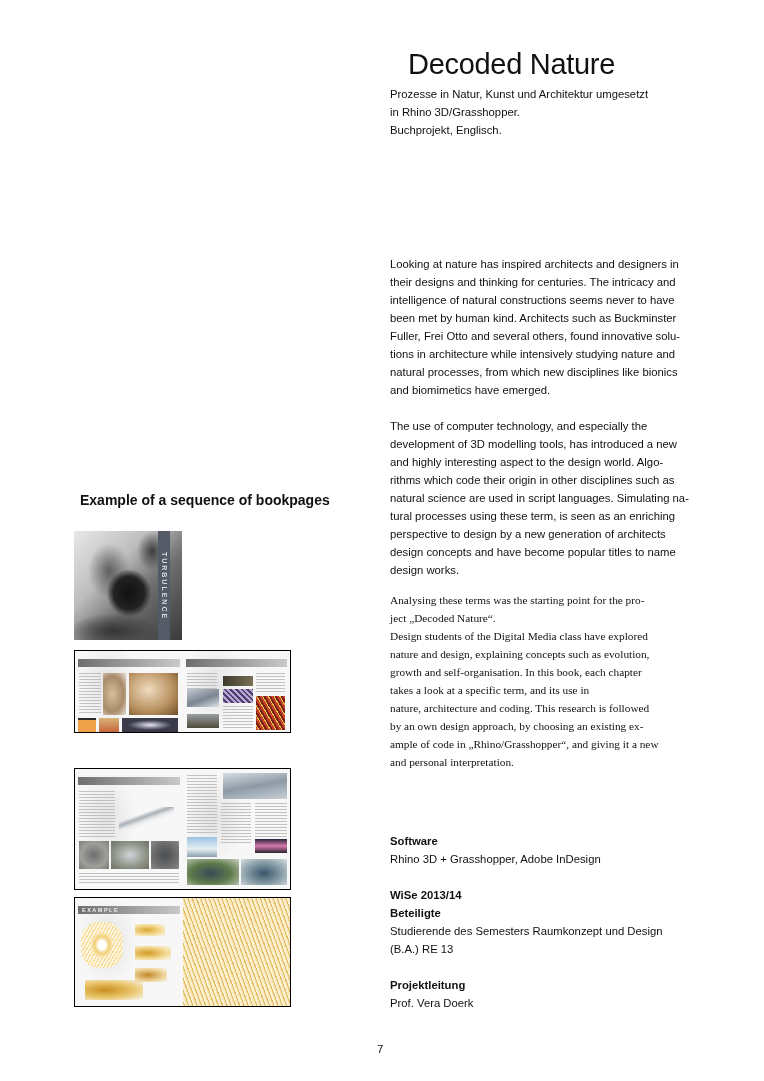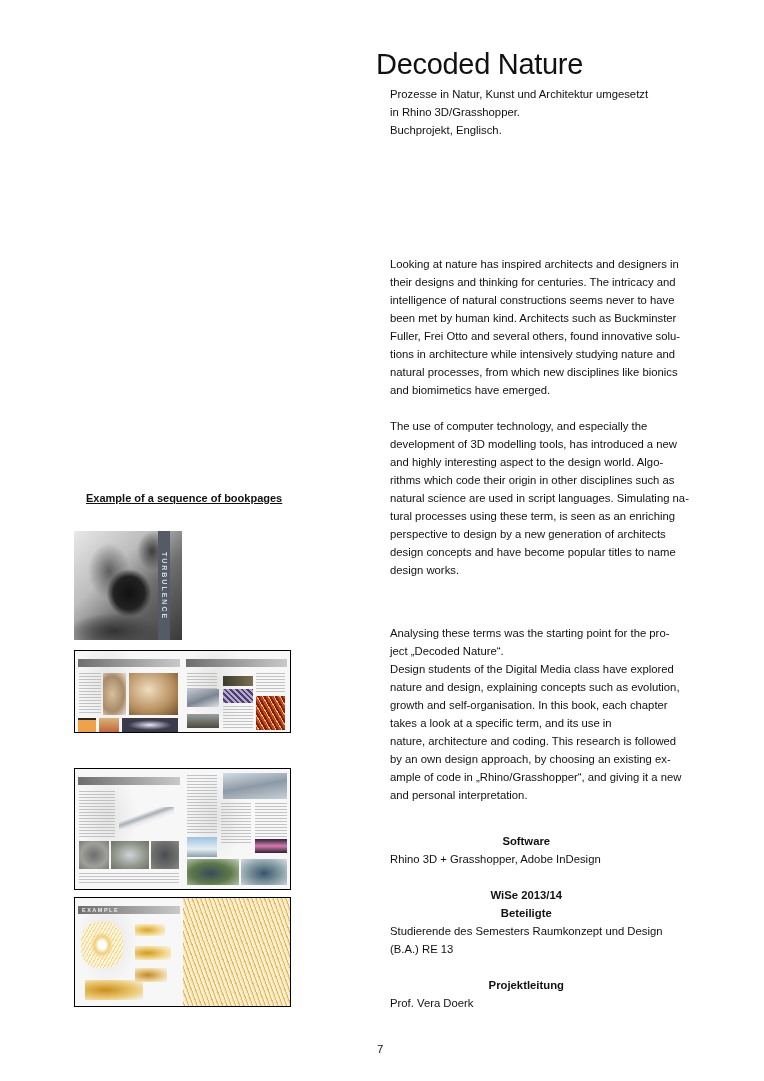--- a/index.html
+++ b/index.html
@@ -1,31 +1,31 @@
 <!DOCTYPE html>
 <html><head>
 <meta charset="utf-8">
 <style>
   html, body { margin:0; padding:0; background:#ffffff; }
   body { width:764px; height:1081px; position:relative; overflow:hidden;
          font-family:"Liberation Sans", "DejaVu Sans", sans-serif; color:#111; }
   .abs { position:absolute; }
 
-  .title { left:376px; top:46px; font-size:29px; line-height:36px; font-weight:400; letter-spacing:-0.3px; color:#111; }
+  .title { left:408px; top:46px; font-size:29px; line-height:36px; font-weight:400; letter-spacing:-0.3px; color:#111; }
   .subtitle { left:390px; top:85px; font-size:11.3px; line-height:18px; color:#111; }
   .subtitle div { white-space:nowrap; }
 
   .body-text { left:390px; width:305px; font-size:11.3px; line-height:18px; color:#111; }
   .body-text .ln { white-space:nowrap; }
 
   .meta { left:390px; top:832px; font-size:11.3px; line-height:18px; color:#111; }
-  .meta .lbl { font-weight:bold;text-align:center; }
+  .meta .lbl { font-weight:bold; }
   .meta .gap { height:18px; }
 
-  .caption { left:86px; top:492px; font-size:11px; font-weight:bold; color:#111; white-space:nowrap;text-decoration:underline; }
+  .caption { left:80px; top:492px; font-size:14px; font-weight:bold; color:#111; white-space:nowrap; }
 
   .cover { left:74px; top:531px; width:108px; height:109px; overflow:hidden;
            background:
              radial-gradient(ellipse 28px 30px at 55px 62px, #111 0%, #222 55%, rgba(0,0,0,0) 80%),
              radial-gradient(ellipse 30px 40px at 35px 40px, rgba(30,30,30,.6), rgba(0,0,0,0) 70%),
              radial-gradient(ellipse 20px 26px at 78px 20px, rgba(20,20,20,.7), rgba(0,0,0,0) 75%),
              radial-gradient(ellipse 50px 20px at 40px 100px, #333 0%, rgba(60,60,60,.4) 60%, rgba(0,0,0,0) 90%),
              linear-gradient(135deg, #e8e8e8 0%, #bdbdbd 35%, #6f6f6f 60%, #3a3a3a 100%); }
   .cover .band { position:absolute; right:12px; top:0; width:12px; height:109px; background:#545a66; }
   .cover .band span { position:absolute; left:50%; top:50%; transform:translate(-50%,-50%) rotate(90deg);
@@ -70,21 +70,21 @@
   <div class="ln">development of 3D modelling tools, has introduced a new</div>
   <div class="ln">and highly interesting aspect to the design world.  Algo-</div>
   <div class="ln">rithms which code their origin in other disciplines such as</div>
   <div class="ln">natural science are used in script languages. Simulating na-</div>
   <div class="ln">tural processes using these term, is seen as an enriching</div>
   <div class="ln">perspective to design by a new generation of architects</div>
   <div class="ln">design concepts and have become popular titles to name</div>
   <div class="ln">design works.</div>
 </div>
 
-<div class="abs body-text" style="top:624px;">
+<div class="abs body-text" style="top:591px;font-family:Liberation Serif, serif;">
   <div class="ln">Analysing these terms was the starting point for the pro-</div>
   <div class="ln">ject „Decoded Nature“.</div>
   <div class="ln">Design students of the Digital Media class have explored</div>
   <div class="ln">nature and design, explaining concepts such as evolution,</div>
   <div class="ln">growth and self-organisation. In this book, each chapter</div>
   <div class="ln">takes a look at a specific term, and its use in</div>
   <div class="ln">nature, architecture and coding.  This research is followed</div>
   <div class="ln">by an own design approach, by choosing an existing ex-</div>
   <div class="ln">ample of code in „Rhino/Grasshopper“,  and giving it a new</div>
   <div class="ln">and personal interpretation.</div>

